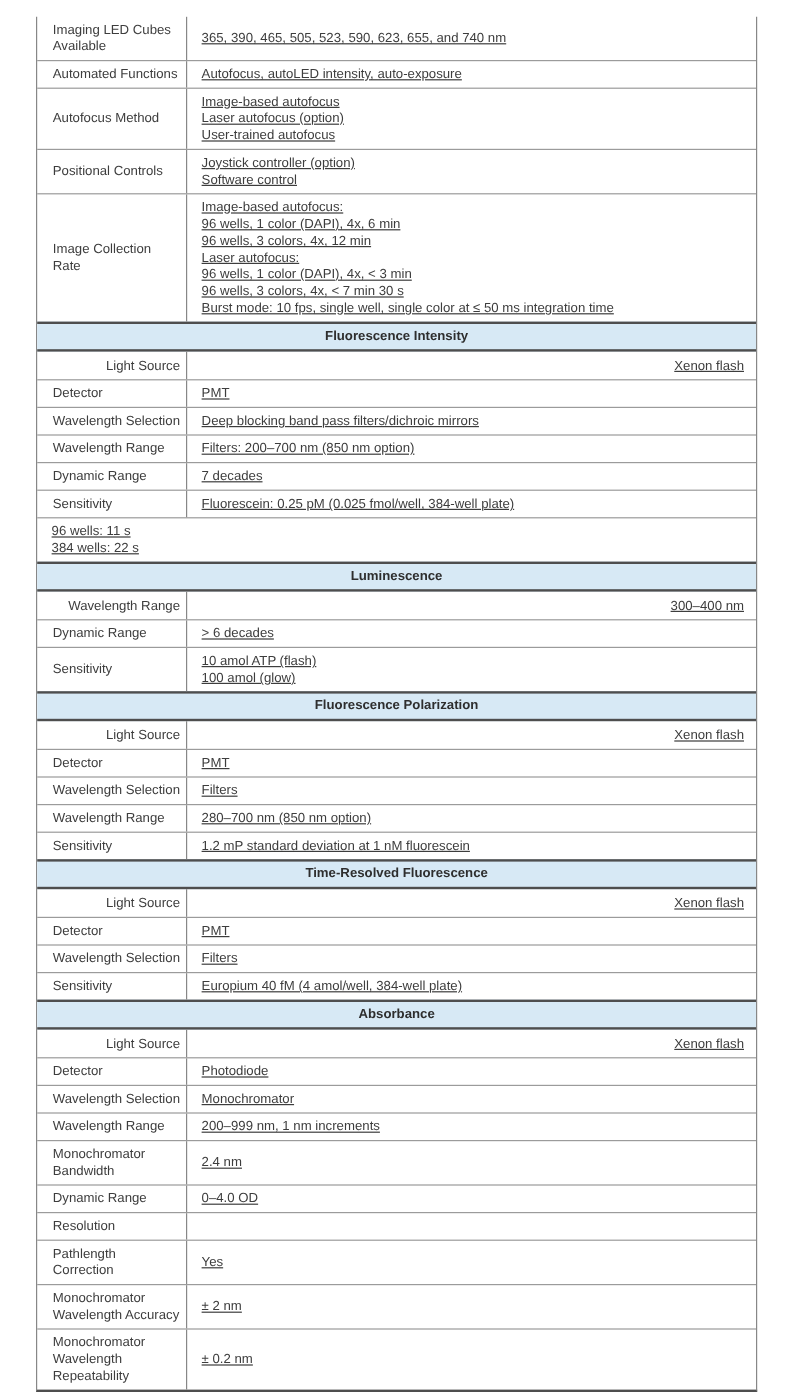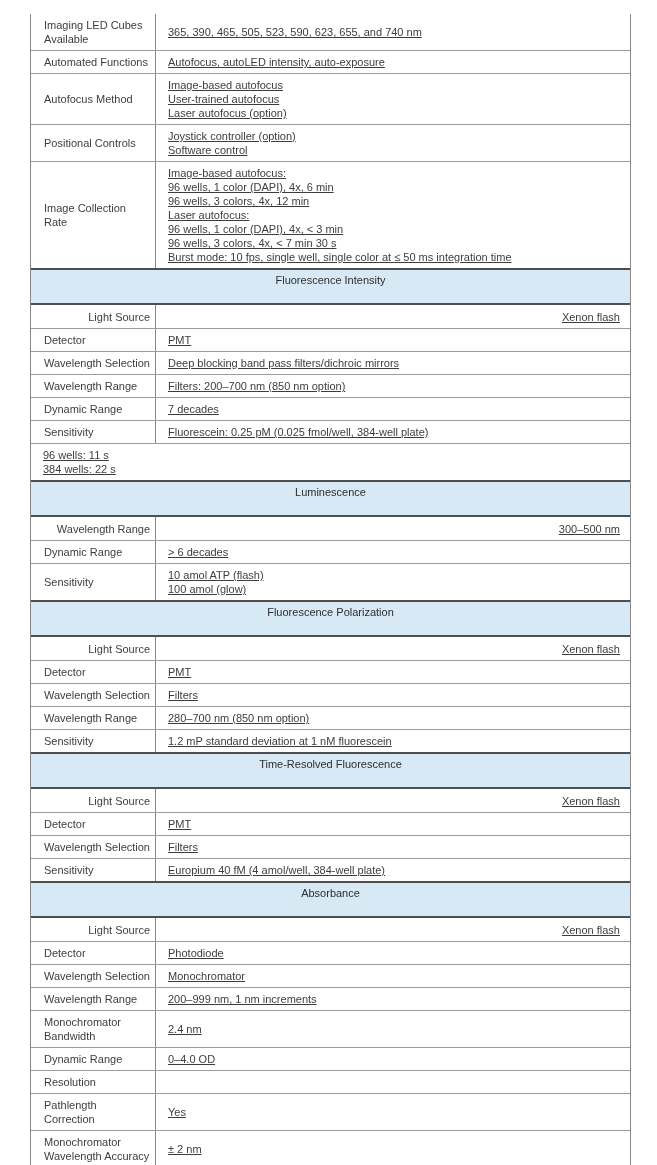--- a/index.html
+++ b/index.html
@@ -32,23 +32,23 @@
   .row {
     display: flex;
     border-top: 1px solid var(--border-light);
     min-height: 23px;
   }
   .section-header {
     border-top: 2px solid var(--border-strong);
     border-bottom: 2px solid var(--border-strong);
     background: var(--header-bg);
     color: var(--header-text);
-    font-weight: normal;
+    font-weight: bold;
     text-align: center;
-    padding: 3px 0 16px 0;
+    padding: 3px 0 4px 0;
   }
   .section-header + .row { border-top: none; text-align: right; }
   .label-cell {
     width: 125px; min-width: 125px;
     padding: 4px 5px 4px 13px;
     border-right: 1px solid var(--border);
     display: flex; flex-direction: column; justify-content: center;
   }
   .value-cell {
     flex: 1;
@@ -70,22 +70,22 @@
     <div class="row">
       <div class="label-cell">Automated Functions</div>
       <div class="value-cell">
         <div class="value-line">Autofocus, autoLED intensity, auto-exposure</div>
       </div>
     </div>
     <div class="row">
       <div class="label-cell">Autofocus Method</div>
       <div class="value-cell">
         <div class="value-line">Image-based autofocus</div>
+        <div class="value-line">Laser autofocus (option)</div>
         <div class="value-line">User-trained autofocus</div>
-        <div class="value-line">Laser autofocus (option)</div>
       </div>
     </div>
     <div class="row">
       <div class="label-cell">Positional Controls</div>
       <div class="value-cell">
         <div class="value-line">Joystick controller (option)</div>
         <div class="value-line">Software control</div>
       </div>
     </div>
     <div class="row">
@@ -140,21 +140,21 @@
     <div class="row">
       <div class="value-cell">
         <div class="value-line">96 wells: 11 s</div>
         <div class="value-line">384 wells: 22 s</div>
       </div>
     </div>
     <div class="section-header">Luminescence</div>
     <div class="row">
       <div class="label-cell">Wavelength Range</div>
       <div class="value-cell">
-        <div class="value-line">300–500 nm</div>
+        <div class="value-line">300–400 nm</div>
       </div>
     </div>
     <div class="row">
       <div class="label-cell">Dynamic Range</div>
       <div class="value-cell">
         <div class="value-line">&gt; 6 decades</div>
       </div>
     </div>
     <div class="row">
       <div class="label-cell">Sensitivity</div>

